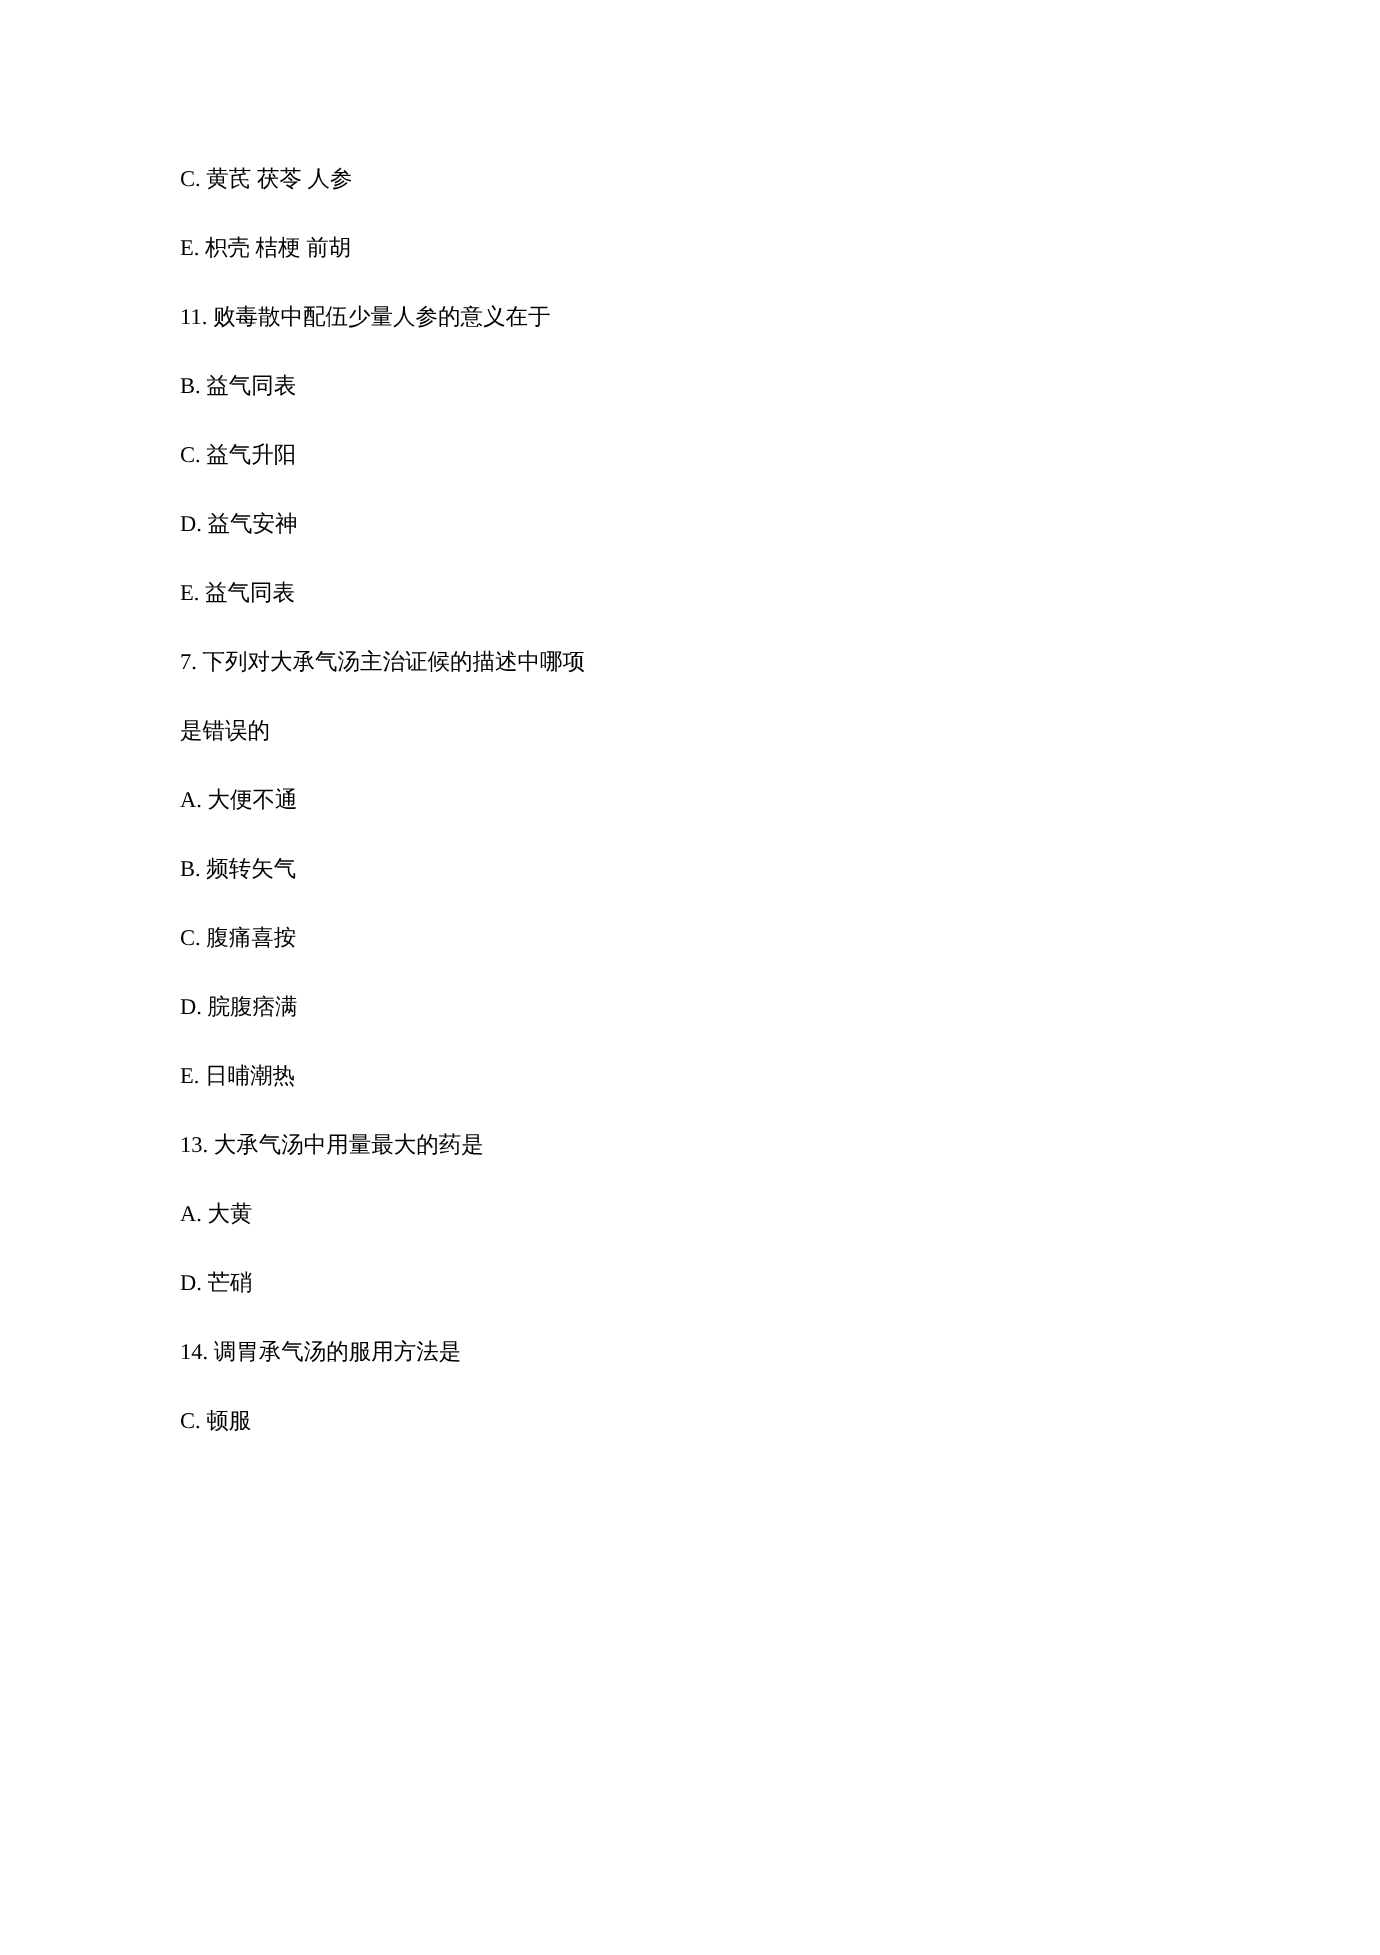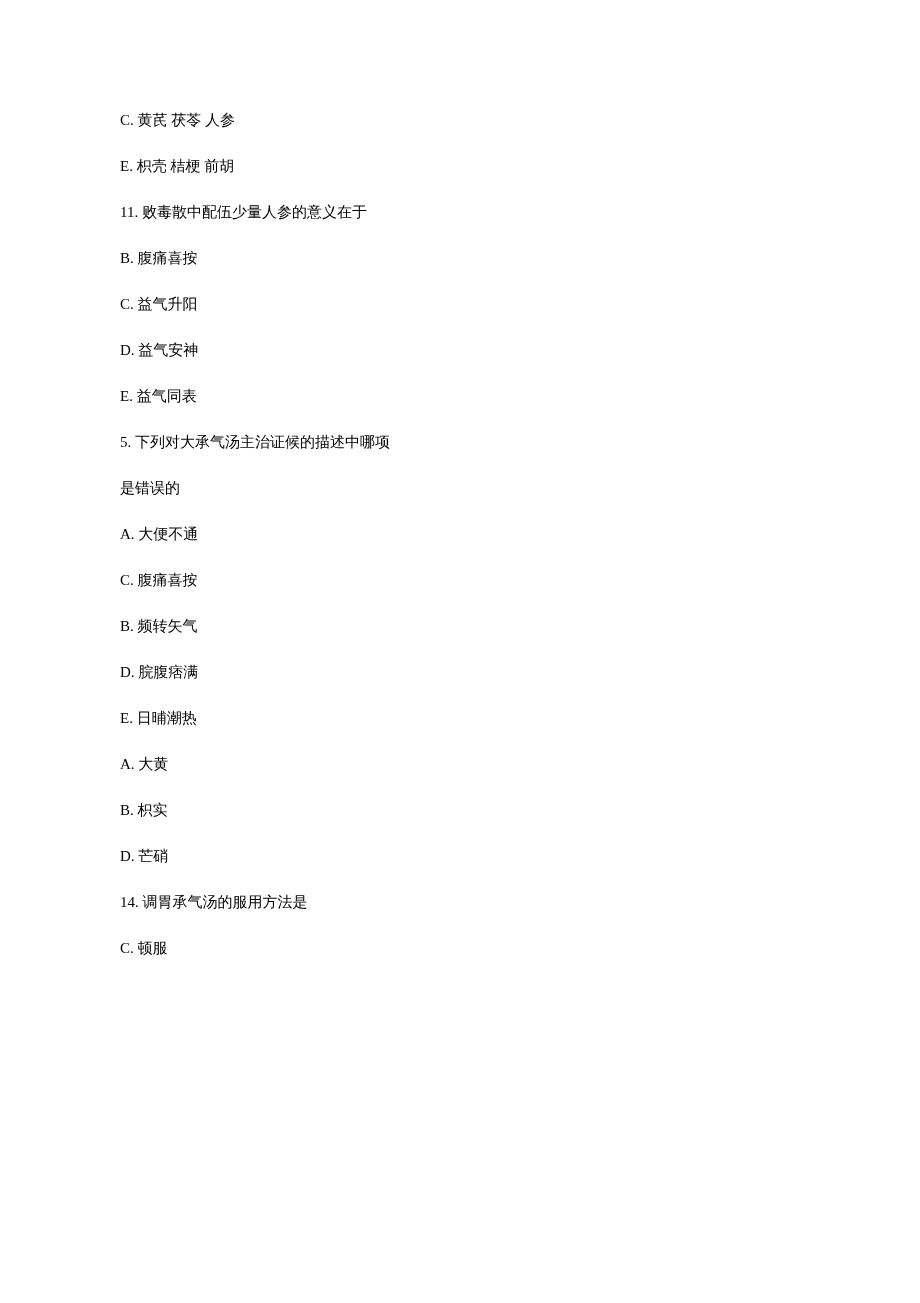--- a/index.html
+++ b/index.html
@@ -19,30 +19,30 @@
     margin-bottom: 25px;
   }
 </style>
 </head>
 <body>
 
 <div class="page">
   <div class="line">C.  黄芪  茯苓  人参</div>
   <div class="line">E.  枳壳  桔梗  前胡</div>
   <div class="line">11.  败毒散中配伍少量人参的意义在于</div>
-  <div class="line">B.  腹痛喜按</div>
+  <div class="line">B.  益气同表</div>
   <div class="line">C.  益气升阳</div>
   <div class="line">D.  益气安神</div>
   <div class="line">E.  益气同表</div>
-  <div class="line">5.  下列对大承气汤主治证候的描述中哪项</div>
+  <div class="line">7.  下列对大承气汤主治证候的描述中哪项</div>
   <div class="line">是错误的</div>
   <div class="line">A.  大便不通</div>
+  <div class="line">B.  频转矢气</div>
   <div class="line">C.  腹痛喜按</div>
-  <div class="line">B.  频转矢气</div>
   <div class="line">D.  脘腹痞满</div>
   <div class="line">E.  日晡潮热</div>
+  <div class="line">13.  大承气汤中用量最大的药是</div>
   <div class="line">A.  大黄</div>
-  <div class="line">B.  枳实</div>
   <div class="line">D.  芒硝</div>
   <div class="line">14.  调胃承气汤的服用方法是</div>
   <div class="line">C.  顿服</div>
 
 </div>
 
 </body></html>

